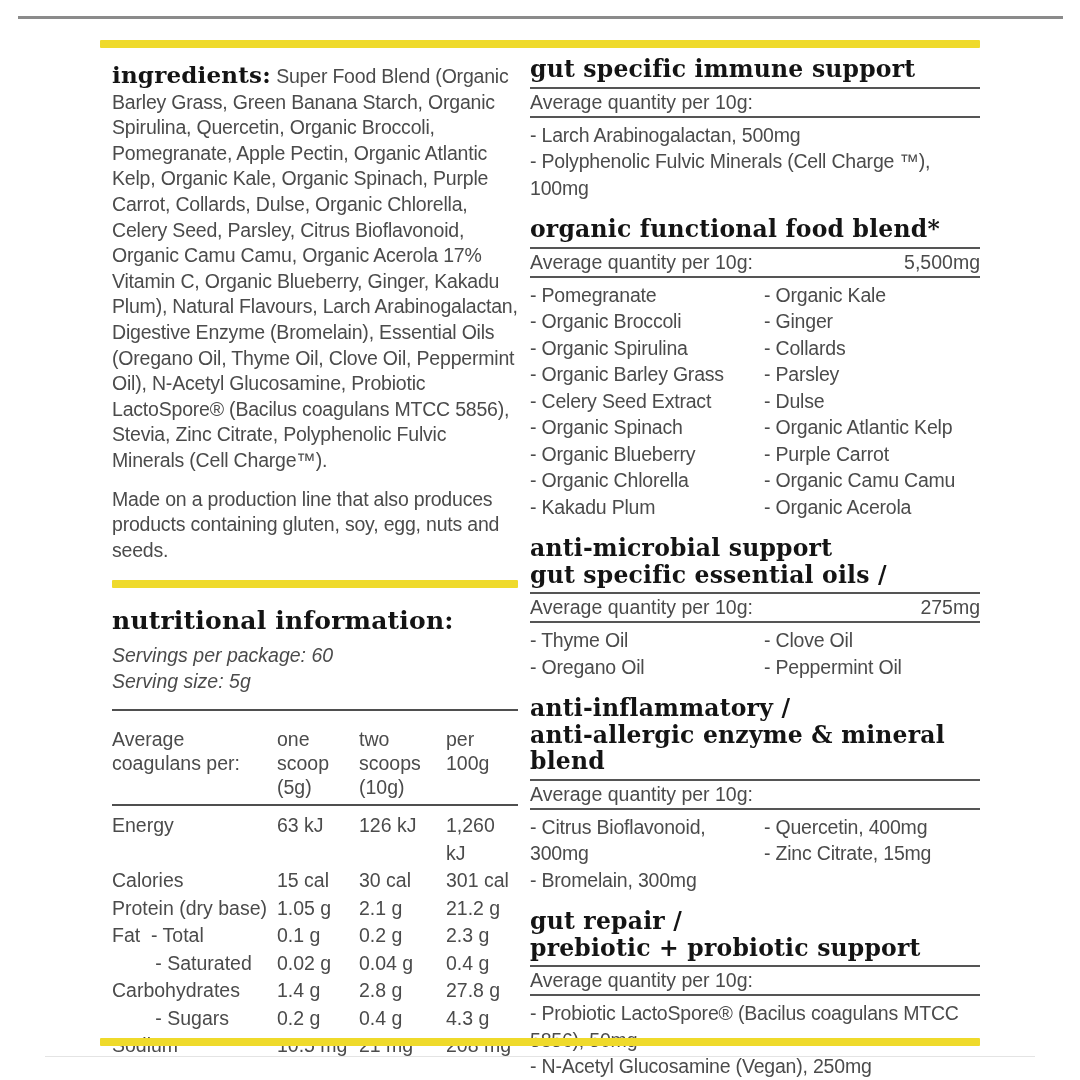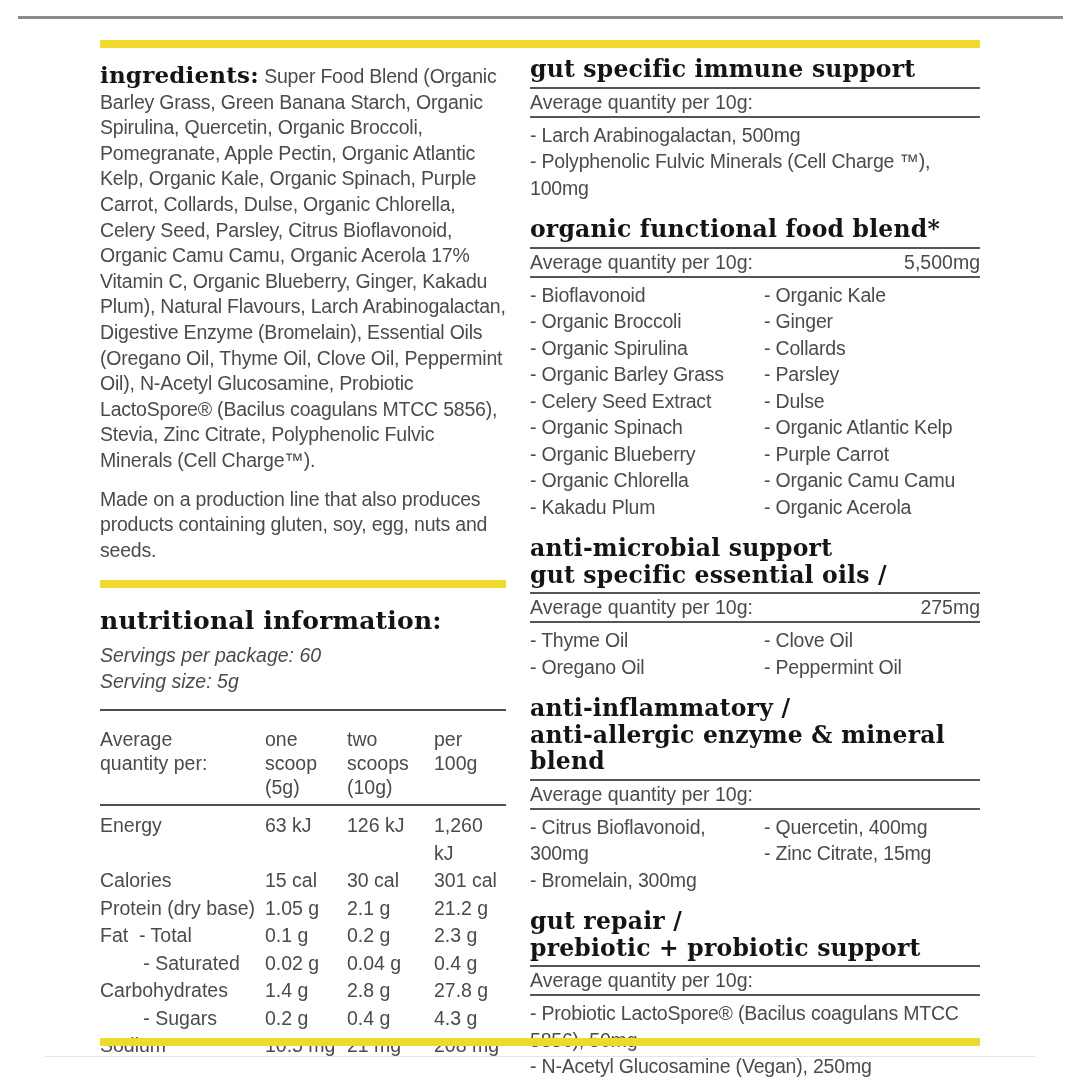--- a/index.html
+++ b/index.html
@@ -4,21 +4,21 @@
 <style>
   html,body{margin:0;padding:0;background:#ffffff;}
   .page{position:relative;width:1080px;height:1080px;background:#ffffff;overflow:hidden;
         font-family:"Liberation Sans",sans-serif;color:#4b4b4b;}
   .hairline-top{position:absolute;left:18px;right:17px;top:16px;height:3px;background:#8b8b8b;}
   .hairline-bottom{position:absolute;left:45px;right:45px;top:1056px;height:1px;background:#e4e4e4;}
   .bar{position:absolute;background:#efda2b;height:8px;border-radius:1px;}
   .bar-top{left:100px;width:880px;top:40px;}
   .bar-bottom{left:100px;width:880px;top:1038px;}
 
-  .col-left{position:absolute;left:100px;top:62px;width:406px;}
+  .col-left{position:absolute;left:112px;top:62px;width:406px;}
   .col-right{position:absolute;left:530px;top:56px;width:450px;}
 
   .body-text{font-size:19.5px;line-height:25.6px;letter-spacing:-0.2px;color:#4b4b4b;}
   .slab{font-family:"DejaVu Serif",serif;font-weight:bold;color:#141414;letter-spacing:0.2px;}
 
   .ing-label{font-size:23px;}
   .allergen{margin-top:13px;}
 
   .bar-mid{width:406px;height:8px;background:#efda2b;margin-top:17px;border-radius:1px;}
 
@@ -59,21 +59,21 @@
     <div class="bar-mid"></div>
 
     <div class="slab nutri-heading">nutritional information:</div>
     <div class="serv-line serv-first">Servings per package: 60</div>
     <div class="serv-line">Serving size: 5g</div>
 
     <div class="rule table-rule-1"></div>
     <div class="nutri-grid thead">
       <div>
         <div>Average</div>
-        <div>quantity per:</div>
+        <div>coagulans per:</div>
       </div>
       <div class="num">
         <div>one scoop</div>
         <div>(5g)</div>
       </div>
       <div class="num">
         <div>two scoops</div>
         <div>(10g)</div>
       </div>
       <div class="num">
@@ -145,21 +145,21 @@
     <div class="sec">
       <div class="slab sec-title">organic functional food blend*</div>
       <div class="sec-rule"></div>
       <div class="avg-row">
         <span>Average quantity per 10g:</span>
         <span>5,500mg</span>
       </div>
       <div class="avg-rule"></div>
       <div class="items two-col">
         <div>
-          <div>- Bioflavonoid</div>
+          <div>- Pomegranate</div>
           <div>- Organic Broccoli</div>
           <div>- Organic Spirulina</div>
           <div>- Organic Barley Grass</div>
           <div>- Celery Seed Extract</div>
           <div>- Organic Spinach</div>
           <div>- Organic Blueberry</div>
           <div>- Organic Chlorella</div>
           <div>- Kakadu Plum</div>
         </div>
         <div>

